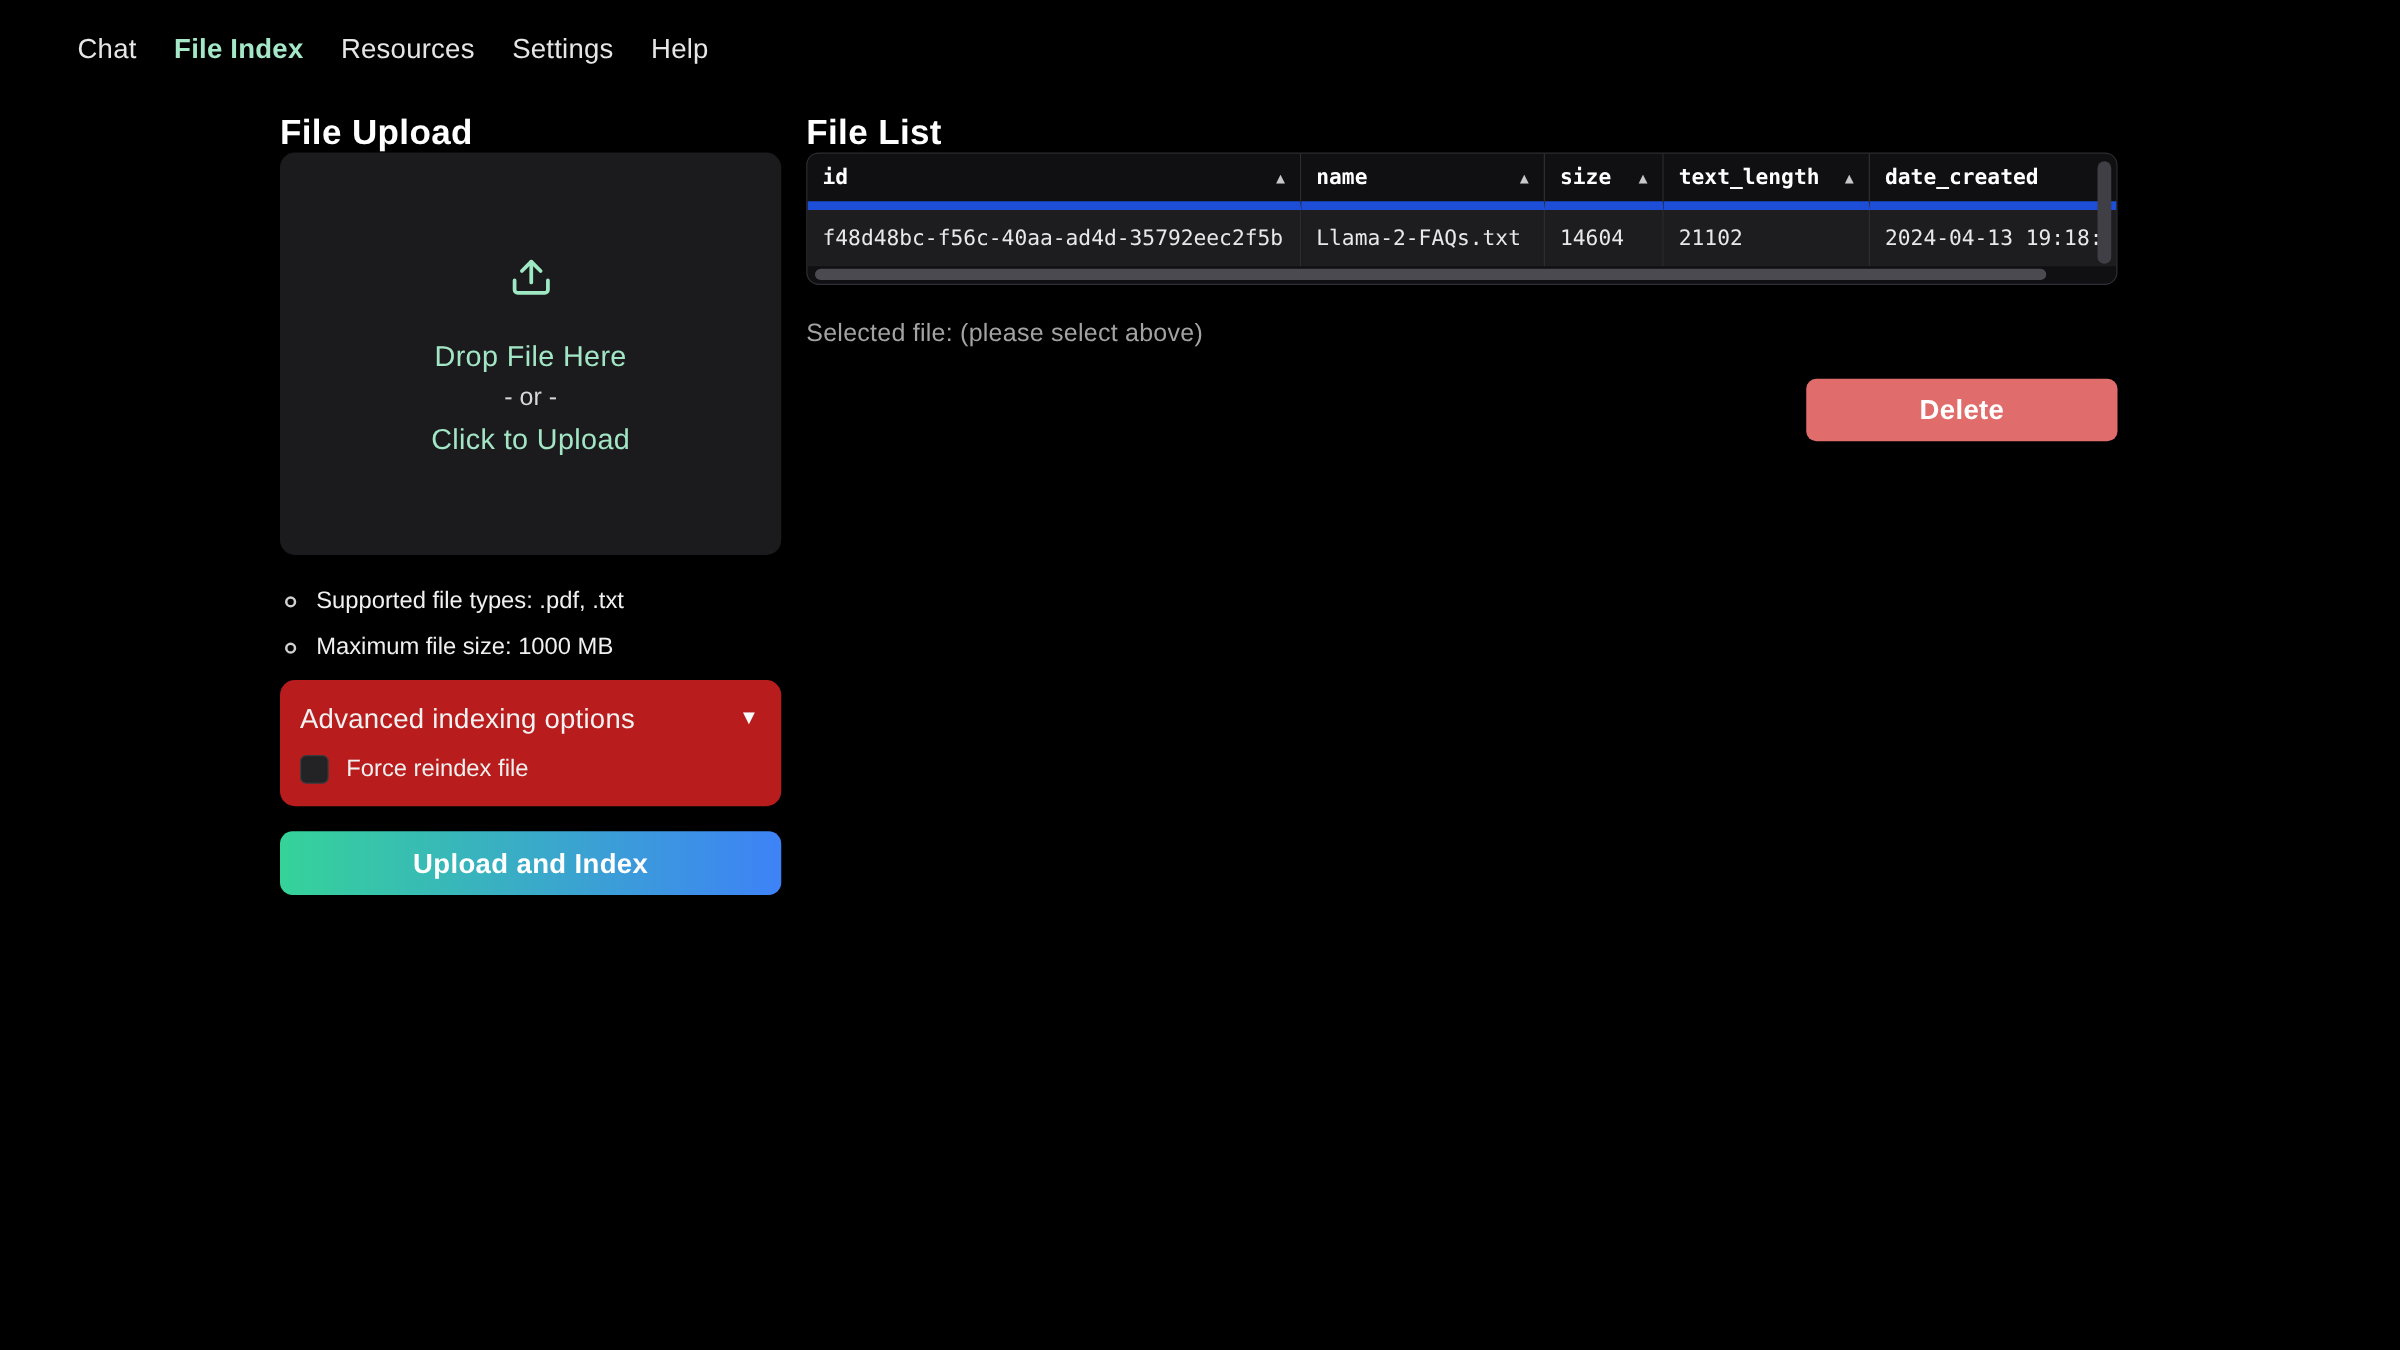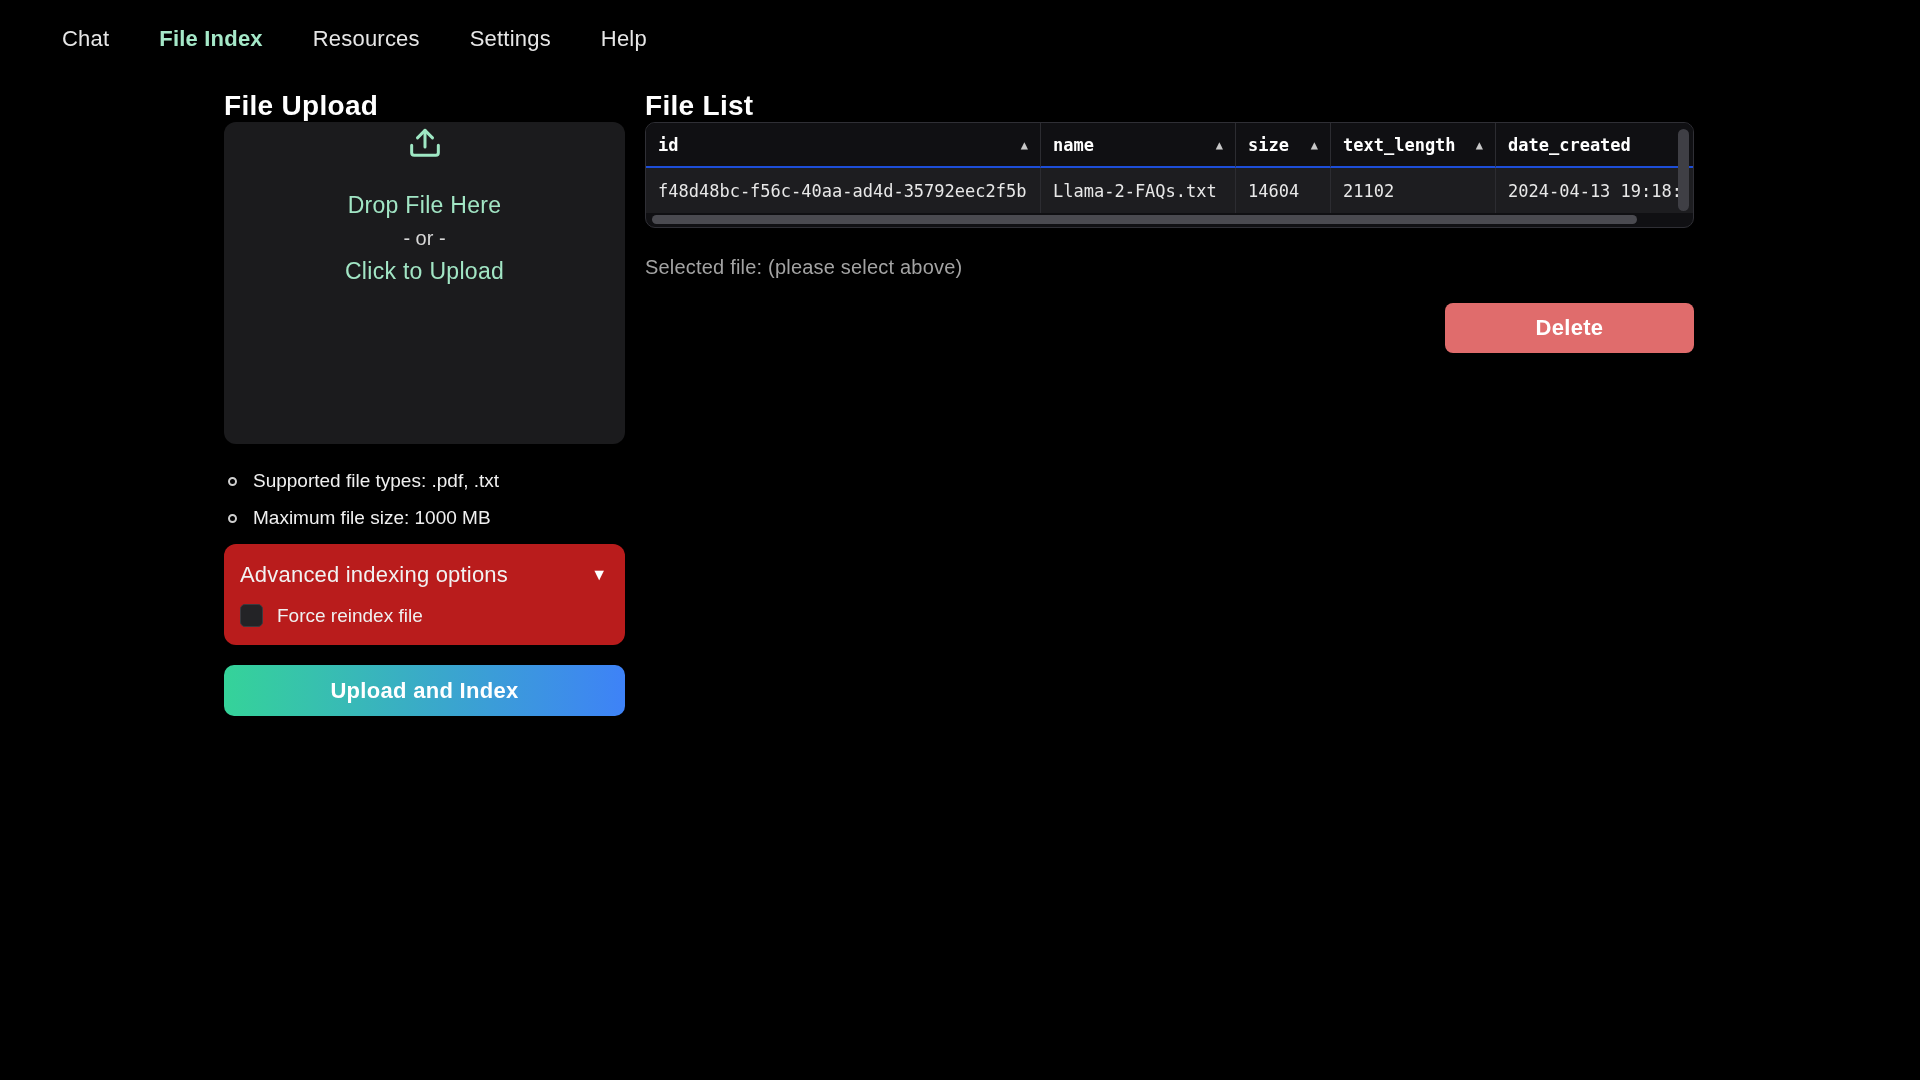--- a/index.html
+++ b/index.html
@@ -1,34 +1,34 @@
 <!DOCTYPE html>
 <html><head>
 <meta charset="utf-8">
 <style>
   * { margin: 0; padding: 0; box-sizing: border-box; }
   html, body { width: 1920px; height: 1080px; background: #000000; overflow: hidden; }
   body { font-family: "Liberation Sans", sans-serif; color: #ededed; }
 
   
-  .nav { display: flex; align-items: center; gap: 50px; padding: 26px 0 10px 62px; }
+  .nav { display: flex; align-items: center; gap: 30px; padding: 26px 0 10px 62px; }
   .nav-item { font-size: 22px; color: #e6e6e6; cursor: pointer; letter-spacing: 0.2px; }
   .nav-item.active { color: #a5e8c8; font-weight: 700; }
 
   
   .main { display: flex; gap: 20px; padding: 28px 226px 0 224px; align-items: flex-start; }
   .left-col { width: 401px; flex: 0 0 401px; }
   .right-col { flex: 1; min-width: 0; }
 
   .panel-title { font-size: 28px; font-weight: 700; color: #ffffff; letter-spacing: 0.3px; }
 
   
   .dropzone {
     height: 322px; background: #1b1b1d; border-radius: 12px;
-    display: flex; flex-direction: column; align-items: center; justify-content: flex-start;
+    display: flex; flex-direction: column; align-items: center; justify-content: center;
     cursor: pointer;
   }
   .dz-icon { margin-bottom: 26px; }
   .dz-line1, .dz-line2 { color: #a2e6c5; font-size: 23px; letter-spacing: 0.3px; }
   .dz-or { color: #d8d8d8; font-size: 20px; margin: 8px 0; }
 
   
   .notes { margin-top: 26px; }
   .note { display: flex; align-items: center; font-size: 19px; color: #f0f0f0; margin-bottom: 15px; }
   .note .bullet {
@@ -65,21 +65,21 @@
   }
   .t-row { display: flex; width: 1060px; }
   .t-head .t-cell { background: #101013; color: #ffffff; font-weight: 700; }
   .t-body .t-cell { background: #1d1d20; color: #e8e8e8; }
   .t-cell {
     font-family: "DejaVu Sans Mono", monospace; font-size: 17px;
     height: 45px; display: flex; align-items: center; justify-content: space-between;
     padding: 0 12px; border-right: 1px solid #2c2c31; white-space: nowrap; overflow: hidden;
     flex: 0 0 auto;
   }
-  .t-head .t-cell { border-bottom: 2px solid #1d4ed8; }
+  .t-head .t-cell { border-bottom: 7px solid #1d4ed8; }
   .c-id { width: 395px; }
   .c-name { width: 195px; }
   .c-size { width: 95px; }
   .c-textlen { width: 165px; }
   .c-date { width: 210px; border-right: none; }
   .sort-arrow { color: #c8c8c8; font-size: 12px; margin-left: 10px; flex: 0 0 auto; cursor: pointer; }
 
   .vscrollbar {
     position: absolute; right: 4px; top: 6px; width: 11px; height: 82px;
     background: #3f3f45; border-radius: 6px;

